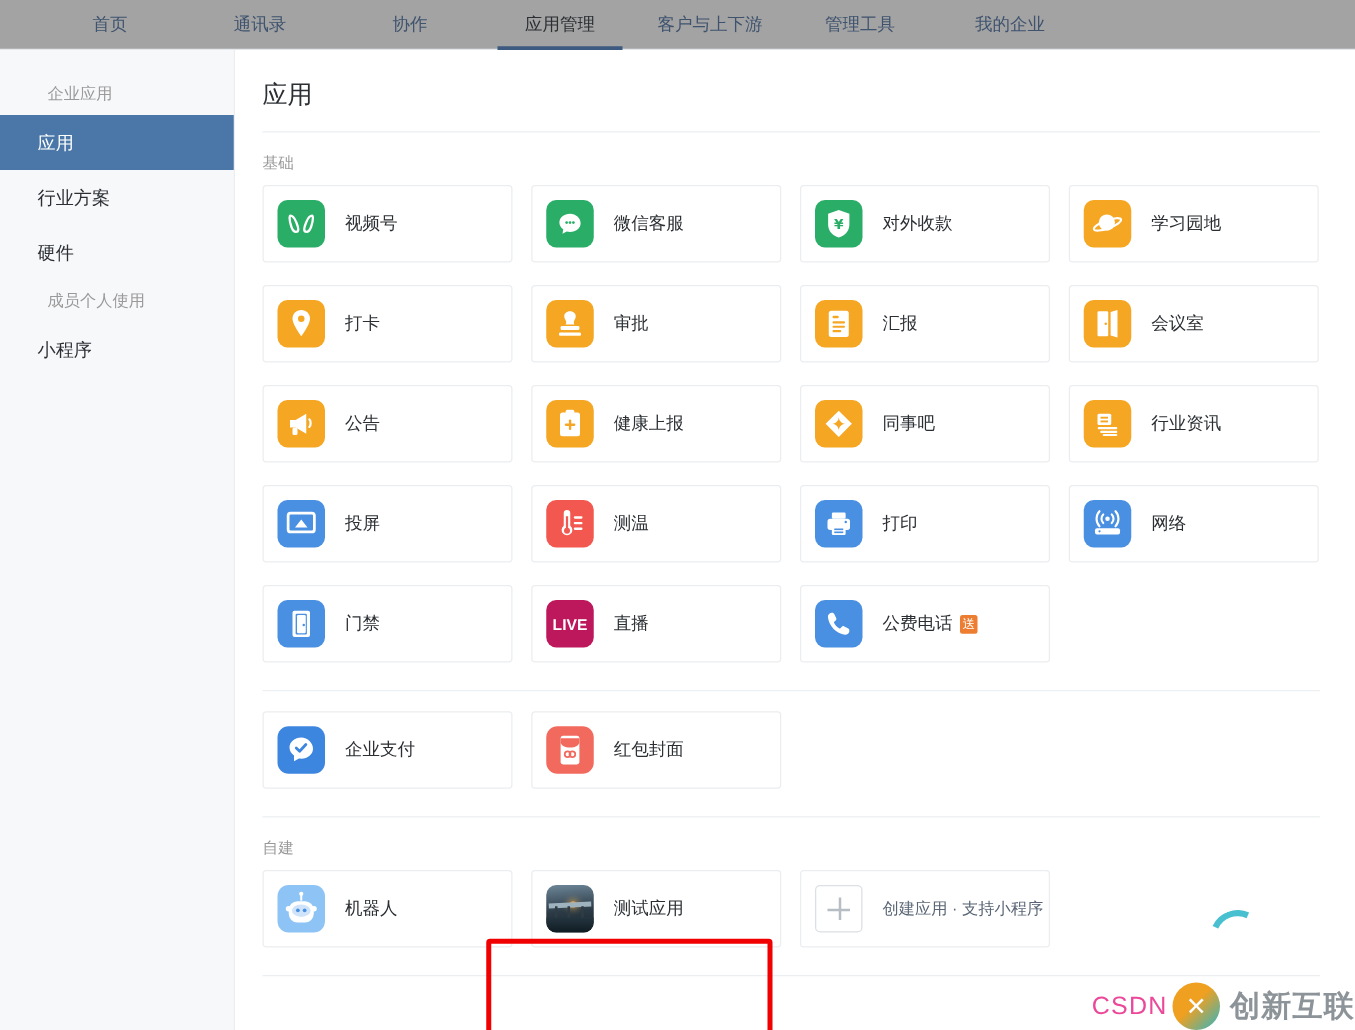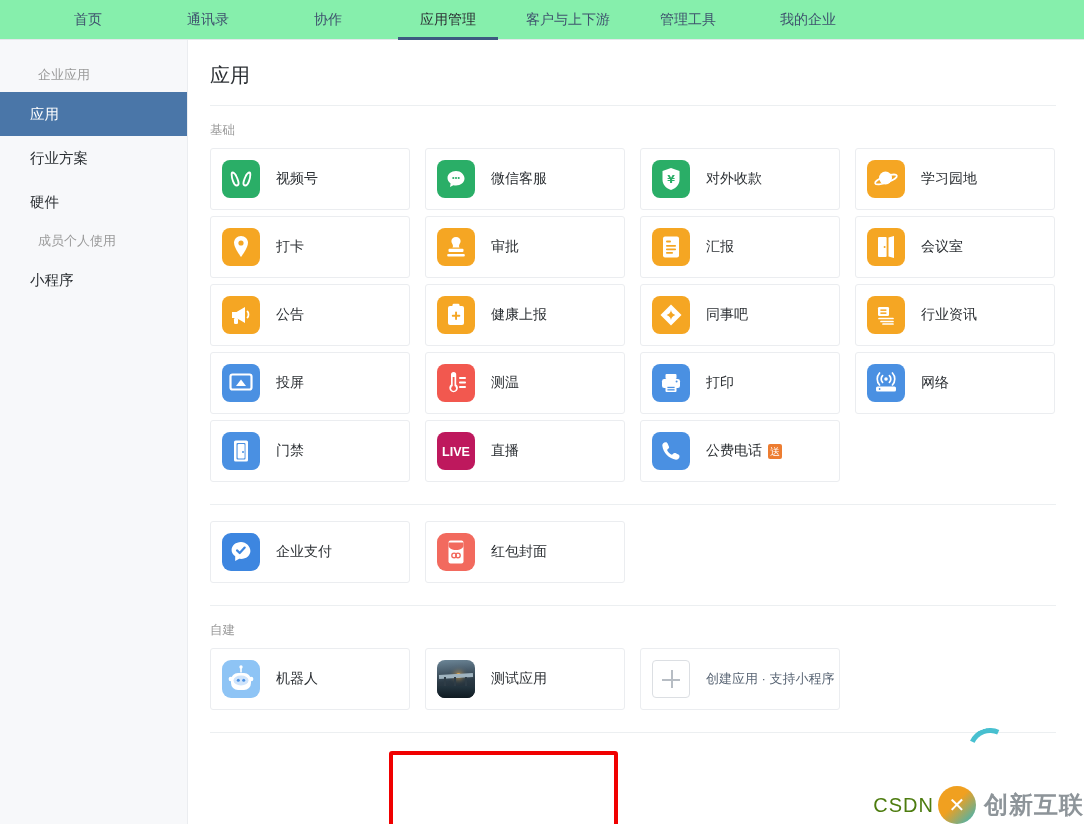--- a/index.html
+++ b/index.html
@@ -6,21 +6,21 @@
   html, body {
     width: 1084px; height: 824px;
     background: #fff;
     font-family: "Liberation Sans", "DejaVu Sans", sans-serif;
     overflow: hidden;
   }
 
   
   .topnav {
     height: 40px;
-    background: #86efac;
+    background: #a3a3a3;
     border-bottom: 1px solid #e4e8eb;
     display: flex;
     align-items: stretch;
     padding-left: 28px;
     position: relative;
   }
   .nav-item {
     font-size: 14px;
     color: #3f536e;
     display: flex;
@@ -93,21 +93,21 @@
   .section-label {
     font-size: 12.5px;
     color: #9a9a9a;
     padding: 16px 0 9px 0;
   }
 
   
   .grid {
     display: grid;
     grid-template-columns: repeat(4, 200px);
-    gap: 6px 15px;
+    gap: 18px 15px;
   }
 
   .card {
     height: 62px;
     border: 1px solid #ebedf0;
     border-radius: 3px;
     background: #fff;
     display: flex;
     align-items: center;
     padding-left: 11px;
@@ -211,21 +211,21 @@
   
   .wm {
     position: absolute;
     right: 0; bottom: 0;
     display: flex;
     align-items: center;
     z-index: 15;
   }
   .wm-csdn {
     font-size: 20px;
-    color: #4d7c0f;
+    color: #ec4899;
     letter-spacing: 1px;
     font-family: "Liberation Sans", sans-serif;
   }
   .wm-logo {
     width: 38px; height: 38px; border-radius: 50%;
     background: linear-gradient(135deg,#f0a020 45%, #29b6c8 100%);
     position: relative; margin: 0 8px 0 4px;
     display:flex;align-items:center;justify-content:center;
     color:#fff;font-size:20px;font-weight:bold;
   }

